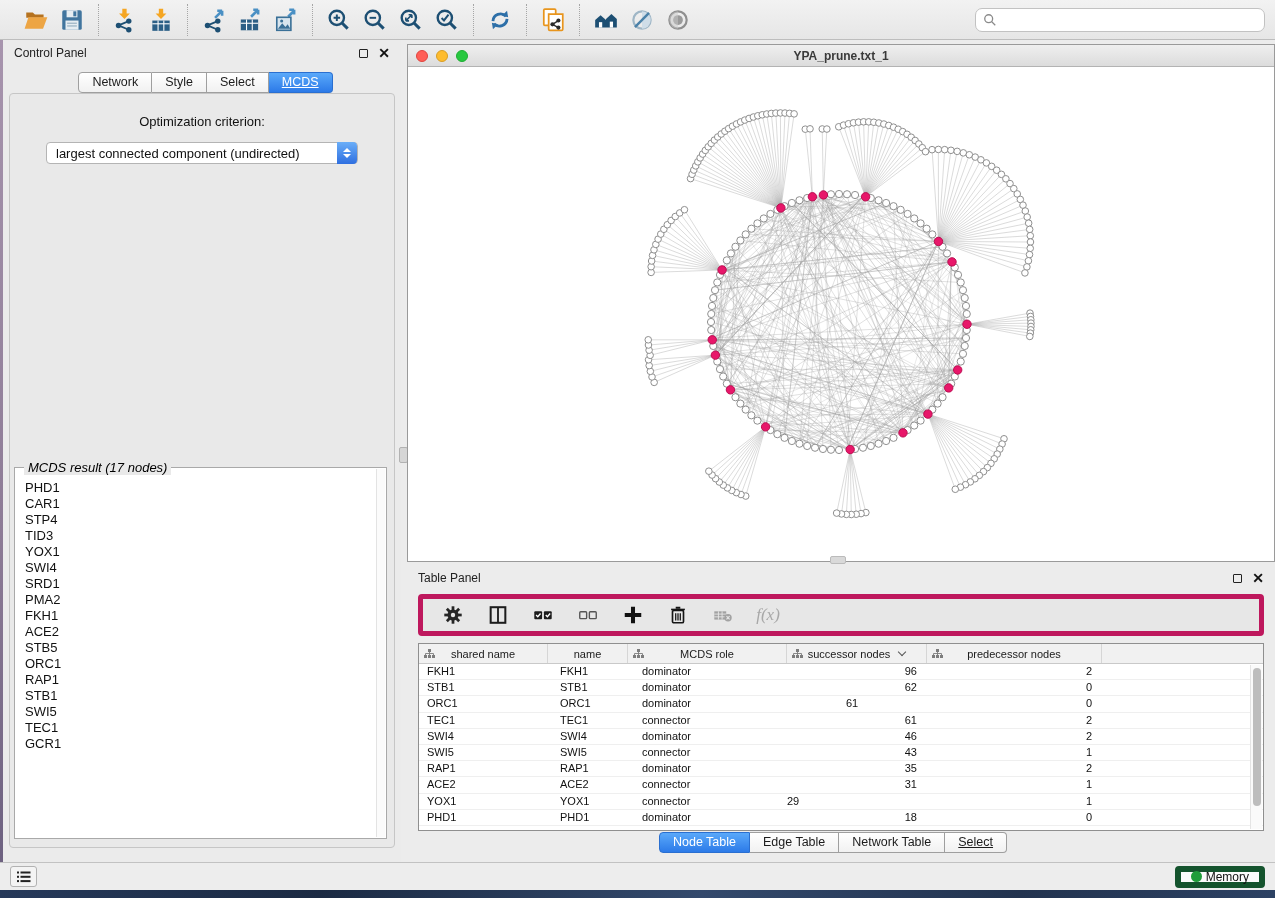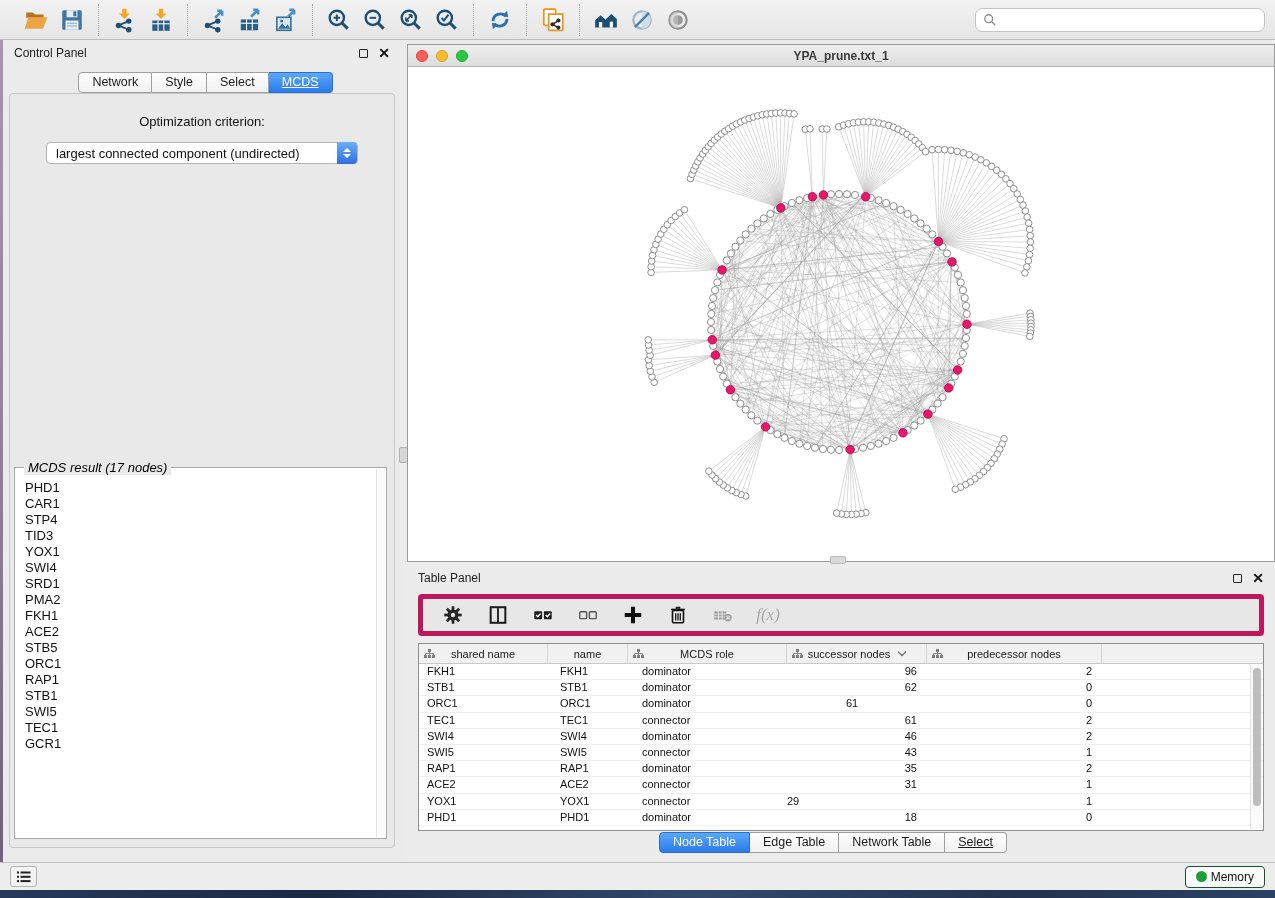--- a/index.html
+++ b/index.html
@@ -102,21 +102,21 @@
   .td { font-size:11px; color:#111; line-height:15.5px; white-space:nowrap; overflow:hidden; }
   .tscroll { position:absolute; right:1px; top:21px; bottom:1px; width:12px; background:#fafafa; border-left:1px solid #e4e4e4; }
   .tthumb { position:absolute; left:1.5px; top:3px; width:8px; height:138px; background:#bdbdbd; border-radius:4px; }
   .tp-tabs { position:absolute; left:0; right:16px; bottom:7px; display:flex; justify-content:center; }
 
   
   .status-bar { position:absolute; left:0; right:0; bottom:8px; height:28px; background:#ededed;
     border-top:1px solid #c2c2c2; display:flex; align-items:center; padding:0 10px; }
   .sb-left-btn { width:27px; height:21px; border:1px solid #b2b2b2; border-radius:3px; background:#f4f4f4;
     display:flex; align-items:center; justify-content:center; }
-  .memory-btn { margin-left:auto; height:22px; border:1px solid #14532d; border-radius:4px; background:#fbfbfb;
+  .memory-btn { margin-left:auto; height:22px; border:6px solid #14532d; border-radius:4px; background:#fbfbfb;
     display:flex; align-items:center; gap:4px; padding:0 10px; font-size:12px; color:#111; }
   .mem-dot { width:11px; height:11px; border-radius:50%; }
 </style>
 </head>
 <body>
 
 <div class="app">
 
   <div class="toolbar">
     <div class="tb-group sep">

